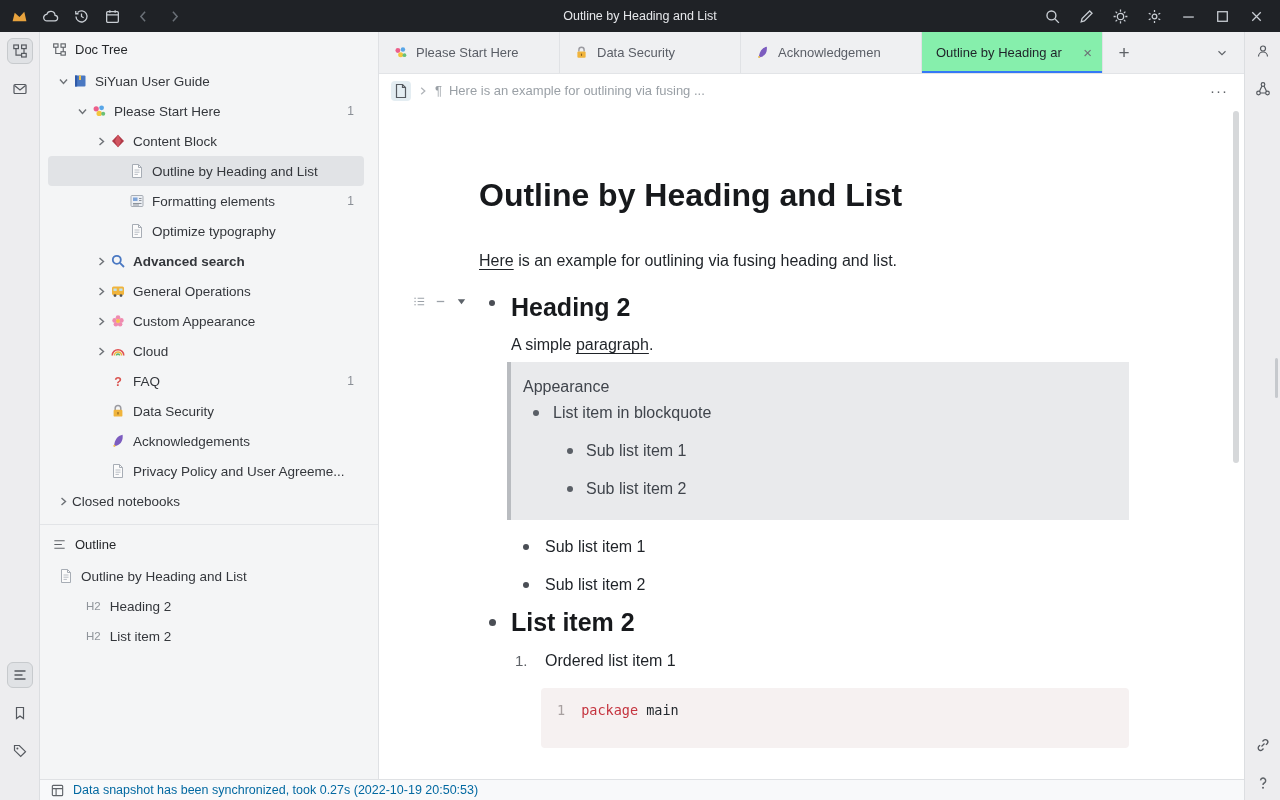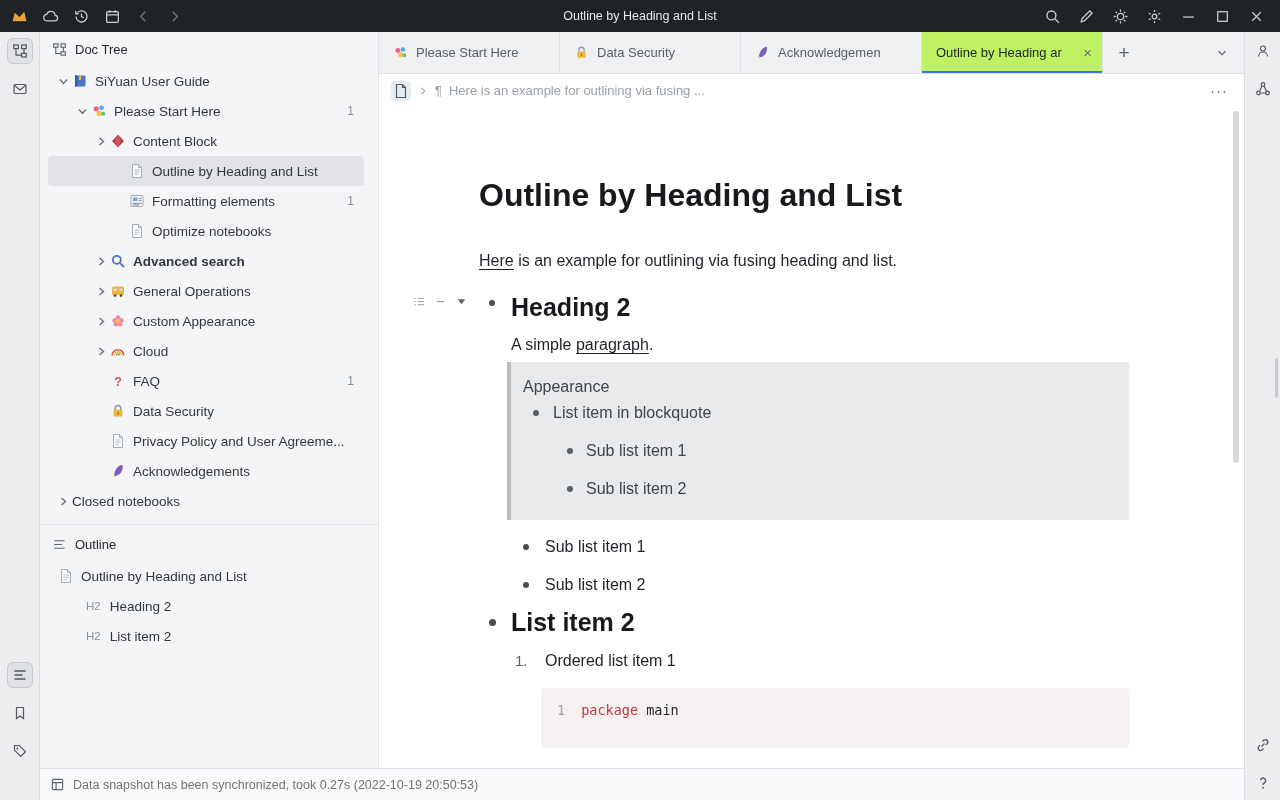--- a/index.html
+++ b/index.html
@@ -57,21 +57,21 @@
   .outline-row { height:30px; display:flex; align-items:center; padding-right:12px; color:#34373c; font-size:13.5px; }
   .otag { color:#8f949a; font-size:11.5px; margin-right:9px; flex:none; }
 
   
   .main { flex:1; display:flex; flex-direction:column; min-width:0; background:#fff; }
   .tabbar { height:42px; flex:none; background:#eff0f2; display:flex; align-items:stretch; border-bottom:1px solid #e2e4e7; }
   .tabs { display:flex; }
   .tab { width:181px; display:flex; align-items:center; gap:8px; padding:0 10px 0 14px; border-right:1px solid #e0e2e5; font-size:13px; color:#5a5e66; position:relative; overflow:hidden; flex:none; }
   .tab .t-icon { width:15px; height:15px; margin:0; }
   .tab-label { white-space:nowrap; overflow:hidden; flex:1; }
-  .tab.active { color:#1f2329; background:#bef264; }
+  .tab.active { color:#1f2329; background:#86efac; }
   .tab.active::after { content:""; position:absolute; left:0; right:0; bottom:0; height:2px; background:#3478f6; }
   .tab-close { flex:none; color:#6b7075; font-size:15px; line-height:1; }
   .tab-plus { width:42px; display:flex; align-items:center; justify-content:center; color:#5f6368; font-size:19px; }
   .tab-menu { margin-left:auto; width:44px; display:flex; align-items:center; justify-content:center; color:#5f6368; }
   .tab-menu svg { width:14px; height:14px; }
 
   .breadcrumb { height:33px; flex:none; display:flex; align-items:center; gap:7px; padding:0 16px 0 12px; font-size:13px; color:#9aa0a6; background:#fff; }
   .bc-doc { width:20px; height:20px; flex:none; border-radius:4px; background:#e4edf2; color:#55595f; display:inline-flex; align-items:center; justify-content:center; padding:2px; }
   .bc-doc svg { width:100%; height:100%; }
   .bc-chev { width:10px; height:10px; color:#b0b4b9; display:inline-flex; }
@@ -109,21 +109,21 @@
   .li2 > .bullet { left:10px; top:14px; width:7px; height:7px; }
   .li-heading { font-size:25px; line-height:34px; font-weight:700; margin:0; color:#17191c; }
   .oli { position:relative; padding-left:34px; margin-top:9px; }
   .omarker { position:absolute; left:4px; top:0; font-size:15px; line-height:26px; color:#5f6368; }
   .code { display:block; margin:14px 0 0 30px; background:#f6f1f1; border-radius:4px; padding:12px 16px; font-family:"DejaVu Sans Mono", monospace; font-size:13.5px; line-height:20px; color:#24292e; height:60px; overflow:hidden; white-space:pre; }
   .lineno { color:#a8a0a0; margin-right:16px; }
   .kw { color:#c5343f; }
   .doc-scroll { position:absolute; top:4px; right:5px; width:6px; height:352px; background:#d6d8da; border-radius:3px; }
 
   
-  .statusbar { height:32px; flex:none; background:#f8f9fa; border-top:1px solid #dfe1e4; display:flex; align-items:center; gap:8px; padding-left:10px; font-size:12.5px; color:#737373; }
+  .statusbar { height:21px; flex:none; background:#f8f9fa; border-top:1px solid #dfe1e4; display:flex; align-items:center; gap:8px; padding-left:10px; font-size:12.5px; color:#0369a1; }
   .sb-icon { width:15px; height:15px; color:#5f6368; display:inline-flex; flex:none; }
   .sb-icon svg { width:100%; height:100%; }
 </style>
 </head>
 <body>
 
 <div class="app">
 
   <div class="titlebar">
     <div class="tb-left">
@@ -342,21 +342,21 @@
                     <path d="M3.2 1.8L6.8 5 3.2 8.2"></path>
                   </svg>
                 </span>
                 <span class="t-icon">
                   <svg viewBox="0 0 16 16">
                     <path d="M3.5 1.5h6l3 3v10h-9z" fill="#fbfbfb" stroke="#a7adb5" stroke-width="1"></path>
                     <path d="M9.5 1.5v3h3" fill="none" stroke="#a7adb5" stroke-width="1"></path>
                     <path d="M5.5 7h5M5.5 9.2h5M5.5 11.4h3.4" stroke="#b9bec5" stroke-width="1"></path>
                   </svg>
                 </span>
-                <span class="t-label">Optimize notebooks</span>
+                <span class="t-label">Optimize typography</span>
               </div>
               <div class="tree-row" style="padding-left: 44px; font-weight: bold;">
                 <span class="chev">
                   <svg viewBox="0 0 10 10" fill="none" stroke="currentColor" stroke-width="1.3">
                     <path d="M3.2 1.8L6.8 5 3.2 8.2"></path>
                   </svg>
                 </span>
                 <span class="t-icon">
                   <svg viewBox="0 0 16 16" fill="none">
                     <circle cx="6.8" cy="6.8" r="4" stroke="#4a78c2" stroke-width="1.8"></circle>
@@ -445,40 +445,40 @@
                 <span class="t-label">Data Security</span>
               </div>
               <div class="tree-row" style="padding-left: 44px;">
                 <span class="chev hidden">
                   <svg viewBox="0 0 10 10" fill="none" stroke="currentColor" stroke-width="1.3">
                     <path d="M3.2 1.8L6.8 5 3.2 8.2"></path>
                   </svg>
                 </span>
                 <span class="t-icon">
                   <svg viewBox="0 0 16 16">
+                    <path d="M12.6 1.8c-4.2.8-7 3.6-8.2 9l-.6 2.6 2.6-.7c5-1.4 6.8-5.8 6.2-10.9z" fill="#7c5cbf"></path>
+                    <circle cx="4.4" cy="12.8" r="1.1" fill="#f0c24b"></circle>
+                  </svg>
+                </span>
+                <span class="t-label">Acknowledgements</span>
+              </div>
+              <div class="tree-row" style="padding-left: 44px;">
+                <span class="chev hidden">
+                  <svg viewBox="0 0 10 10" fill="none" stroke="currentColor" stroke-width="1.3">
+                    <path d="M3.2 1.8L6.8 5 3.2 8.2"></path>
+                  </svg>
+                </span>
+                <span class="t-icon">
+                  <svg viewBox="0 0 16 16">
                     <path d="M3.5 1.5h6l3 3v10h-9z" fill="#fbfbfb" stroke="#a7adb5" stroke-width="1"></path>
                     <path d="M9.5 1.5v3h3" fill="none" stroke="#a7adb5" stroke-width="1"></path>
                     <path d="M5.5 7h5M5.5 9.2h5M5.5 11.4h3.4" stroke="#b9bec5" stroke-width="1"></path>
                   </svg>
                 </span>
                 <span class="t-label">Privacy Policy and User Agreeme...</span>
-              </div>
-              <div class="tree-row" style="padding-left: 44px;">
-                <span class="chev hidden">
-                  <svg viewBox="0 0 10 10" fill="none" stroke="currentColor" stroke-width="1.3">
-                    <path d="M3.2 1.8L6.8 5 3.2 8.2"></path>
-                  </svg>
-                </span>
-                <span class="t-icon">
-                  <svg viewBox="0 0 16 16">
-                    <path d="M12.6 1.8c-4.2.8-7 3.6-8.2 9l-.6 2.6 2.6-.7c5-1.4 6.8-5.8 6.2-10.9z" fill="#7c5cbf"></path>
-                    <circle cx="4.4" cy="12.8" r="1.1" fill="#f0c24b"></circle>
-                  </svg>
-                </span>
-                <span class="t-label">Acknowledgements</span>
               </div>
               <div class="tree-row" style="padding-left: 6px;">
                 <span class="chev">
                   <svg viewBox="0 0 10 10" fill="none" stroke="currentColor" stroke-width="1.3">
                     <path d="M3.2 1.8L6.8 5 3.2 8.2"></path>
                   </svg>
                 </span>
                 <span class="t-label">Closed notebooks</span>
               </div>
             </div>

